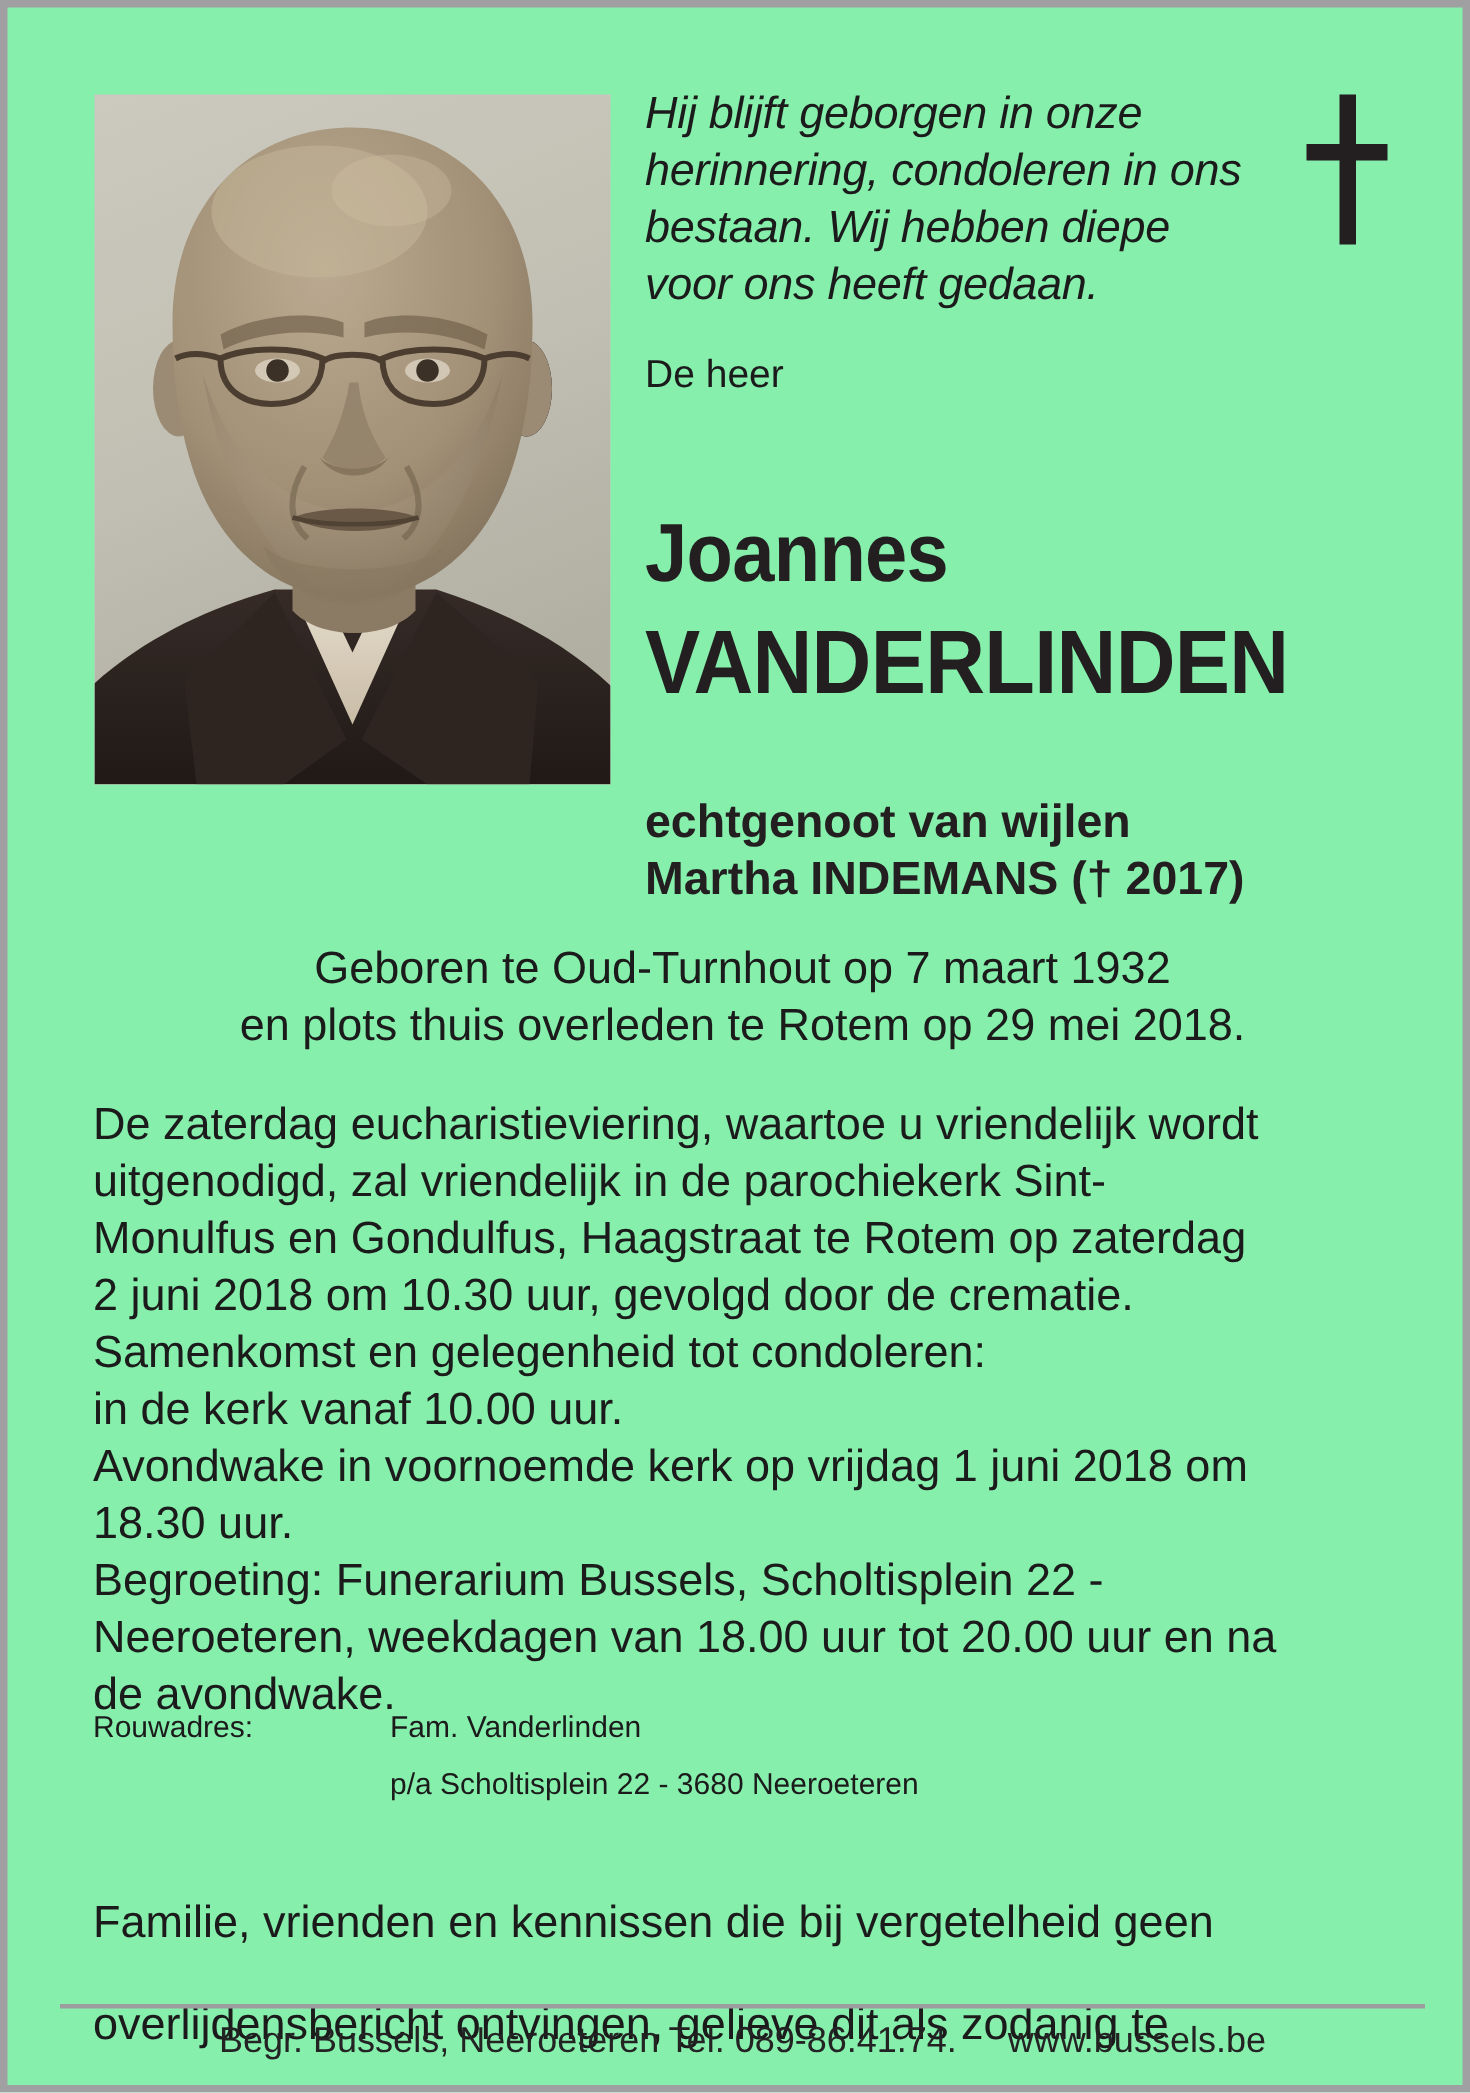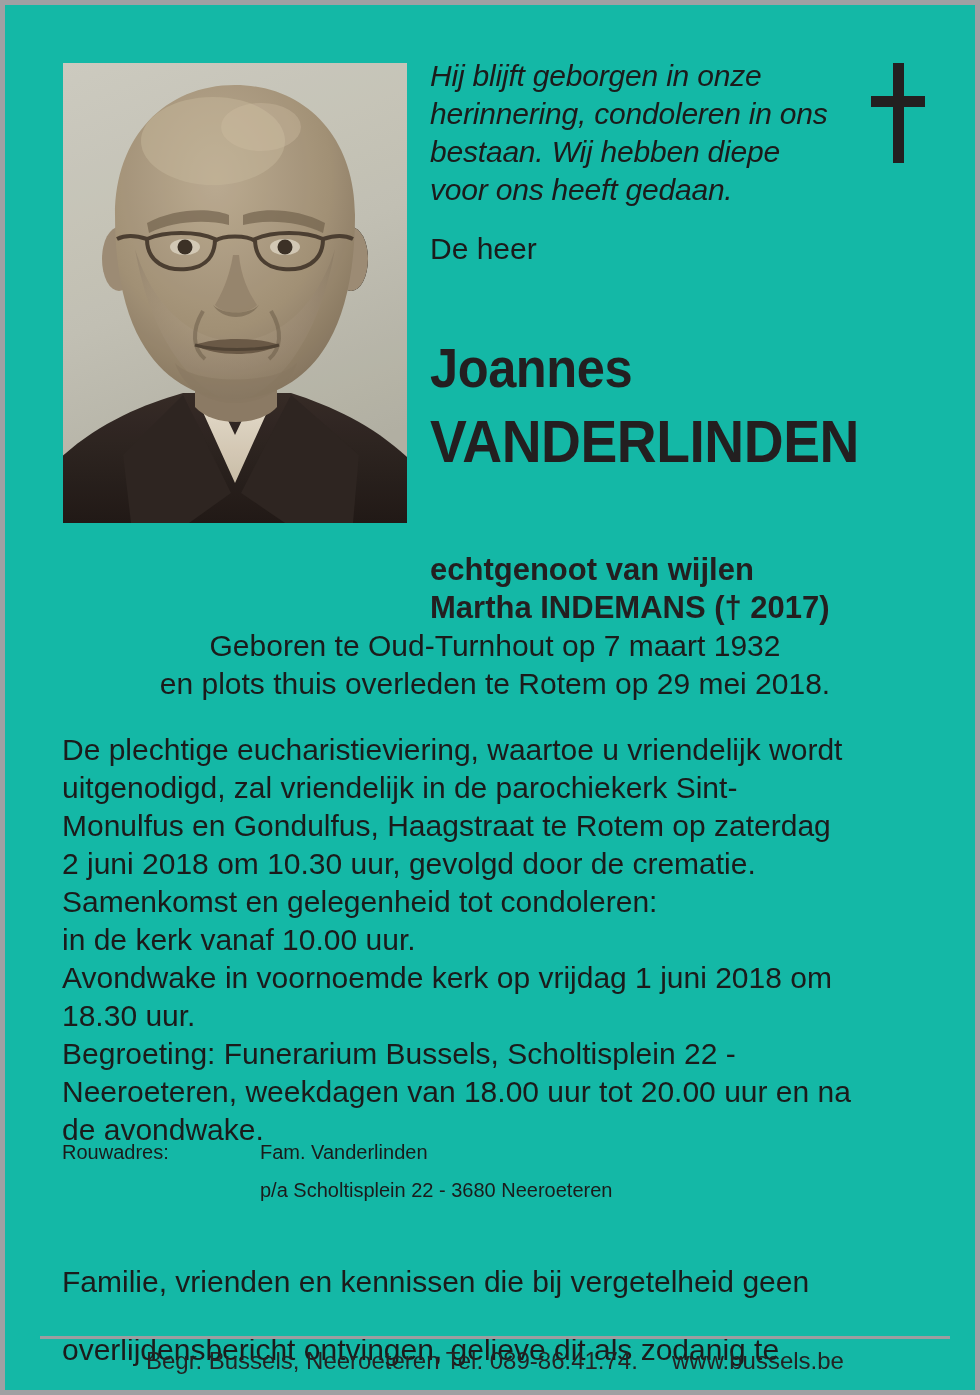--- a/index.html
+++ b/index.html
@@ -9,21 +9,21 @@
   }
   body {
     font-family: "Liberation Sans", sans-serif;
     -webkit-font-smoothing: antialiased;
   }
 
   #card {
     position: relative;
     width: 980px;
     height: 1395px;
-    background: #14b8a6;
+    background: #86efac;
     border: 5px solid #a0a0a3;
     box-sizing: border-box;
     overflow: hidden;
   }
 
   
   .top-area {
     position: absolute;
     left: 0;
     top: 0;
@@ -77,21 +77,21 @@
     font-style: italic;
     font-size: 30px;
     line-height: 38px;
     color: #1b1b1b;
     letter-spacing: -0.2px;
   }
   .poem div { white-space: nowrap; }
 
   .deheer {
     margin-top: 22px;
-    font-size: 30px;
+    font-size: 26px;
     line-height: 36px;
     color: #1b1b1b;
   }
 
   .given-name {
     position: absolute;
     left: 425px;
     top: 334px;
     font-size: 55px;
     line-height: 58px;
@@ -118,21 +118,20 @@
   }
 
   .spouse {
     position: absolute;
     left: 425px;
     top: 524px;
     font-size: 31px;
     line-height: 38px;
     font-weight: bold;
     color: #231f20;
-    margin-top: 22px;
   }
   .spouse div { white-space: nowrap; }
 
   
   .dates {
     position: absolute;
     left: 0;
     top: 622px;
     width: 980px;
     text-align: center;
@@ -324,21 +323,21 @@
       <div>Martha INDEMANS († 2017)</div>
     </div>
   </div>
 
   <div class="dates">
     <div>Geboren te Oud-Turnhout op 7 maart 1932</div>
     <div>en plots thuis overleden te Rotem op 29 mei 2018.</div>
   </div>
 
   <div class="body-text">
-    <p>De plechtige eucharistieviering, waartoe u vriendelijk wordt</p>
+    <p>De zaterdag eucharistieviering, waartoe u vriendelijk wordt</p>
     <p>uitgenodigd, zal vriendelijk in de parochiekerk Sint-</p>
     <p>Monulfus en Gondulfus, Haagstraat te Rotem op zaterdag</p>
     <p>2 juni 2018 om 10.30 uur, gevolgd door de crematie.</p>
     <p>Samenkomst en gelegenheid tot condoleren:</p>
     <p>in de kerk vanaf 10.00 uur.</p>
     <p>Avondwake in voornoemde kerk op vrijdag 1 juni 2018 om</p>
     <p>18.30 uur.</p>
     <p>Begroeting: Funerarium Bussels, Scholtisplein 22 -</p>
     <p>Neeroeteren, weekdagen van 18.00 uur tot 20.00 uur en na</p>
     <p>de avondwake.</p>

